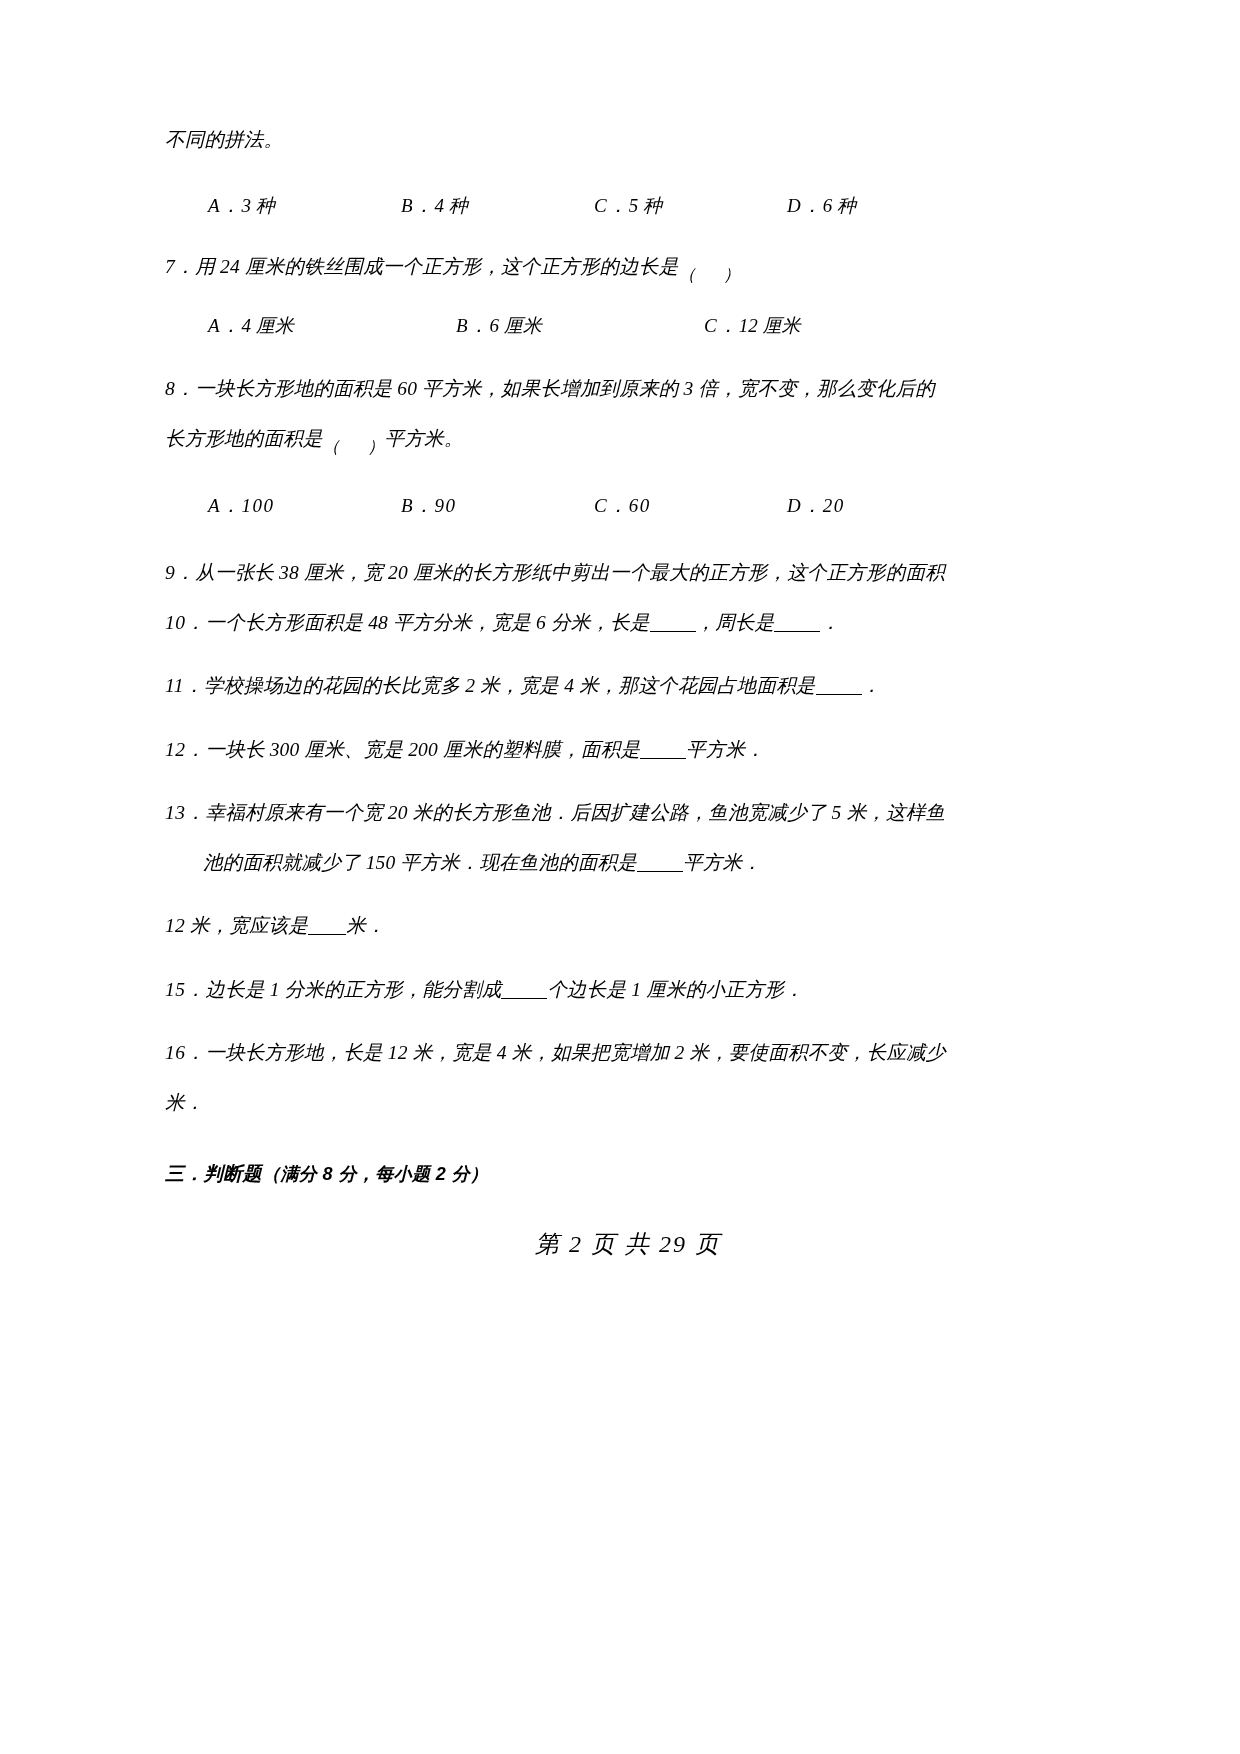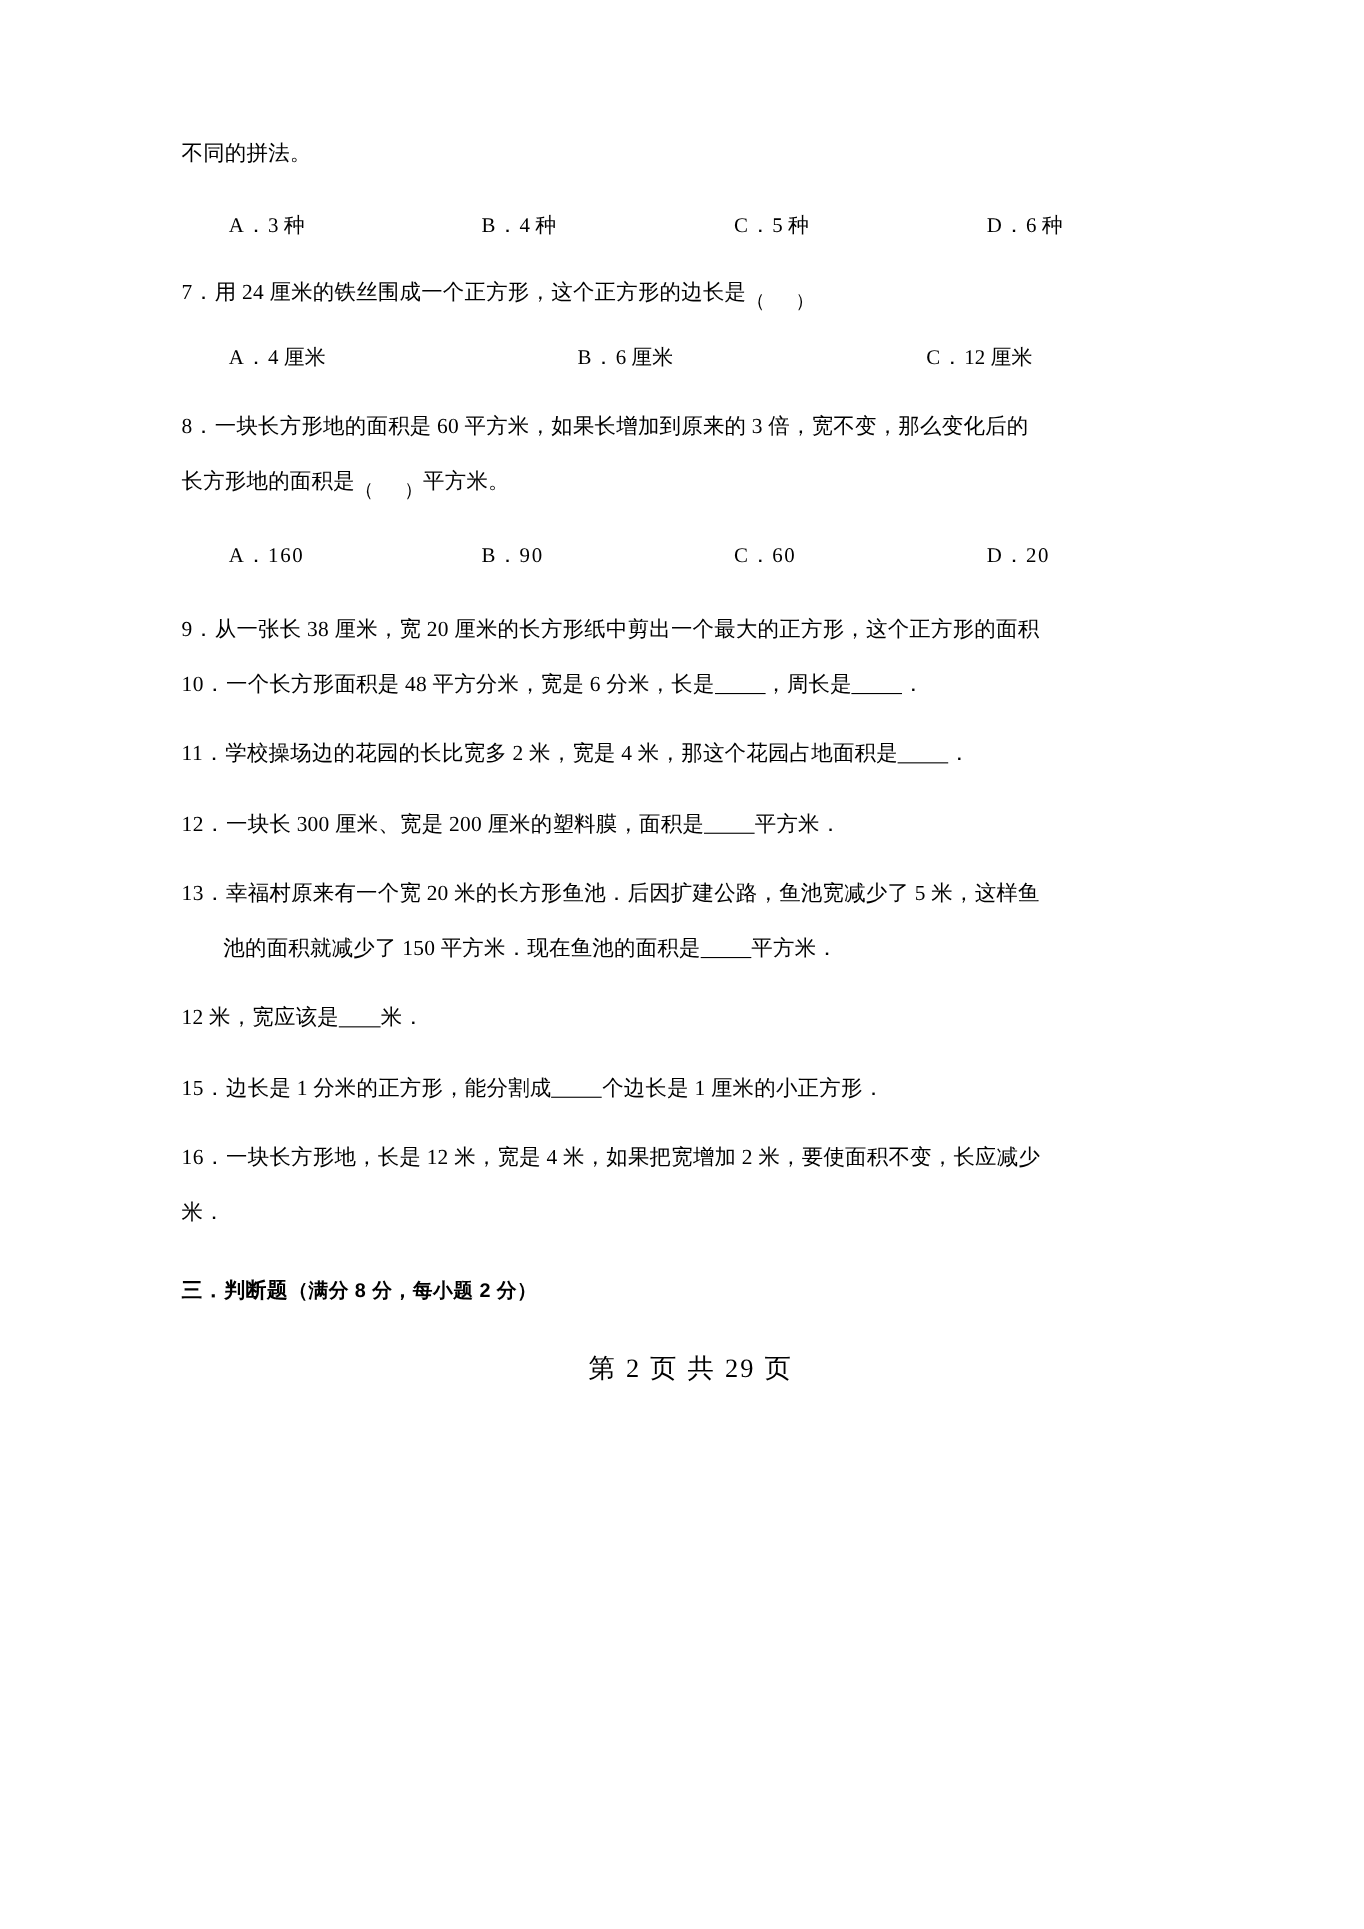--- a/index.html
+++ b/index.html
@@ -14,20 +14,21 @@
     color: #000000;
     position: relative;
     overflow: hidden;
   }
   .page {
     position: relative;
     width: 1240px;
     height: 1386px;
     box-sizing: border-box;
     padding: 130px 150px 0 165px;
+    font-style: italic;
   }
 
   
   .qline {
     font-size: 19.5px;
     line-height: 1;
     letter-spacing: 0.2px;
     white-space: nowrap;
   }
 
@@ -36,21 +37,20 @@
   .q-block      { margin-bottom: 40px; }
   .q-block-tight{ margin-bottom: 30px; }
   .opt-row-wrap { margin-bottom: 42px; }
 
   
   .options {
     display: flex;
     font-size: 19px;
     line-height: 1;
     white-space: nowrap;
-    justify-content: space-between;
   }
   .options.four .opt { width: 193px; }
   .options.three .opt { width: 248px; }
   .options .opt:first-child { padding-left: 43px; }
   .opt {
     display: inline-block;
   }
   .opt .lbl {
     font-family: "Liberation Serif", serif;
     letter-spacing: 1.5px;
@@ -155,21 +155,21 @@
   <div class="qline q-block-tight">
     <span class="qnum">8</span><span class="qnum">．</span><span>一块长方形地的面积是 60 平方米，如果长增加到原来的 3 倍，宽不变，那么变化后的</span>
   </div>
   <div class="qline q-block" style="margin-bottom:48px;">
     <span>长方形地的面积是</span><span class="paren"><span class="l">（</span><span class="r">）</span></span><span>平方米。</span>
   </div>
 
   <div class="opt-row-wrap" style="margin-bottom:48px;">
     <div class="options four">
       <span class="opt">
-        <span class="lbl">A</span><span class="lbl">．</span><span class="lbl">160</span>
+        <span class="lbl">A</span><span class="lbl">．</span><span class="lbl">100</span>
       </span>
       <span class="opt">
         <span class="lbl">B</span><span class="lbl">．</span><span class="lbl">90</span>
       </span>
       <span class="opt">
         <span class="lbl">C</span><span class="lbl">．</span><span class="lbl">60</span>
       </span>
       <span class="opt">
         <span class="lbl">D</span><span class="lbl">．</span><span class="lbl">20</span>
       </span>

